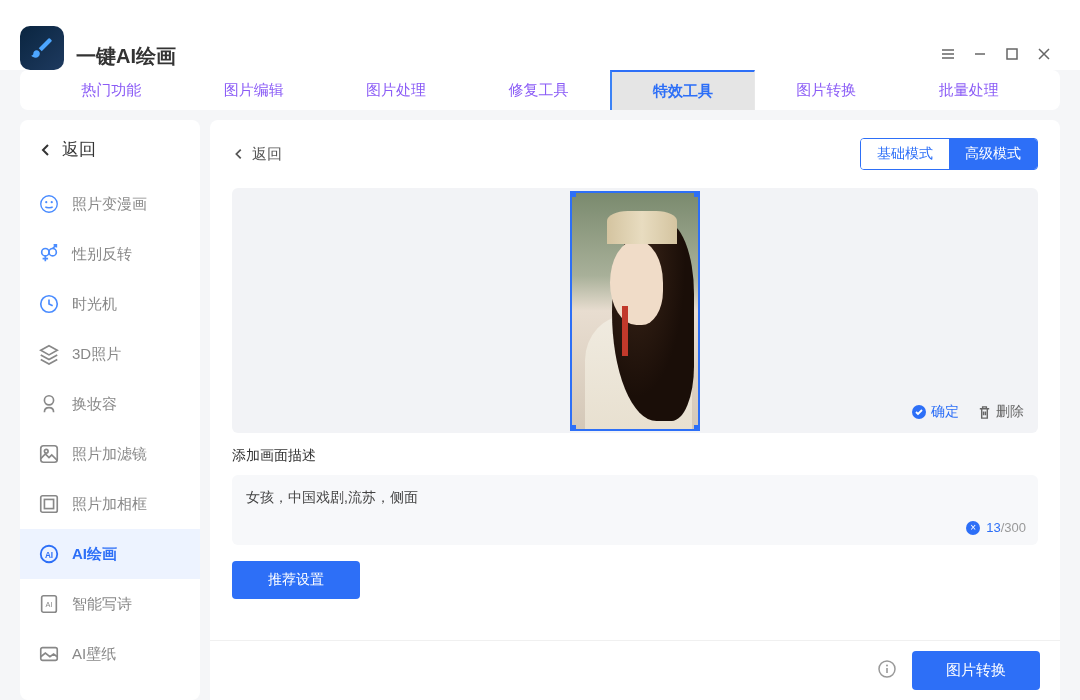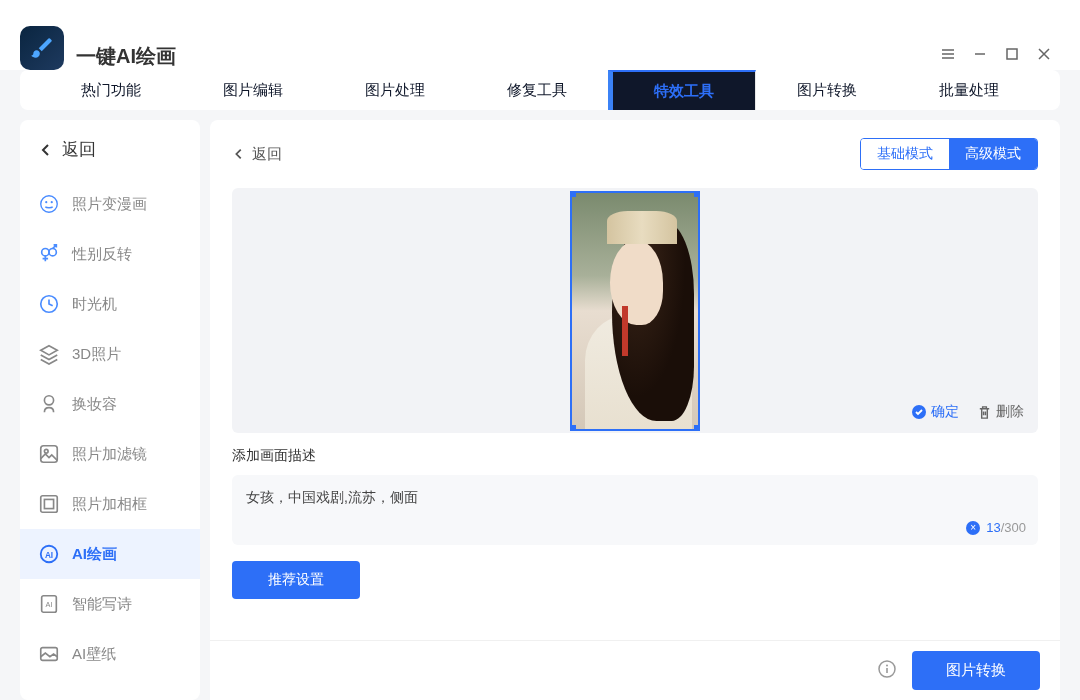--- a/index.html
+++ b/index.html
@@ -7,22 +7,22 @@
 
 
 .titlebar { height: 70px; background: #fff; display: flex; align-items: flex-end; padding: 0 20px; }
 .app-logo { width: 44px; height: 44px; border-radius: 10px; background: linear-gradient(135deg, #0a2540, #1e3a5f); display: flex; align-items: center; justify-content: center; margin-right: 12px; }
 .app-title { font-size: 20px; font-weight: 600; color: #333; }
 .titlebar-spacer { flex: 1; }
 .win-btn { width: 32px; height: 32px; display: flex; align-items: center; justify-content: center; cursor: pointer; color: #666; }
 
 
 .tabs { background: #fff; height: 40px; display: flex; align-items: stretch; padding: 0 20px; margin: 0 20px 10px 20px; border-radius: 8px; }
-.tab { flex: 1; display: flex; align-items: center; justify-content: center; font-size: 15px; color: #0f172a; cursor: pointer; position: relative; }
-.tab.active { color: #2d6ff7; font-weight: 600; border-top: 2px solid #2d6ff7; border-left: 5px solid #3b82f6; border-right: 1px solid #e8e8e8; background: #0f172a; }
+.tab { flex: 1; display: flex; align-items: center; justify-content: center; font-size: 15px; color: #8b5cf6; cursor: pointer; position: relative; }
+.tab.active { color: #2d6ff7; font-weight: 600; border-top: 2px solid #2d6ff7; border-left: 2px solid #3b82f6; border-right: 1px solid #e8e8e8; background: #e5e5e5; }
 
 
 .main { display: flex; height: 580px; padding: 0 20px; gap: 10px; }
 .sidebar { width: 180px; background: #fff; border-radius: 8px; padding: 18px 0; overflow-y: auto; }
 .back { display: flex; align-items: center; padding: 0 18px 18px 18px; font-size: 17px; color: #333; cursor: pointer; font-weight: 500; }
 .side-item { display: flex; align-items: center; padding: 14px 18px; color: #888; font-size: 15px; cursor: pointer; gap: 12px; }
 .side-item.active { color: #2d6ff7; background: #edf3ff; font-weight: 600; }
 .side-icon { width: 22px; height: 22px; display: flex; align-items: center; justify-content: center; flex-shrink: 0; }
 
 .content { flex: 1; background: #fff; border-radius: 8px; padding: 18px 22px; overflow-y: auto; height: 528px; }

